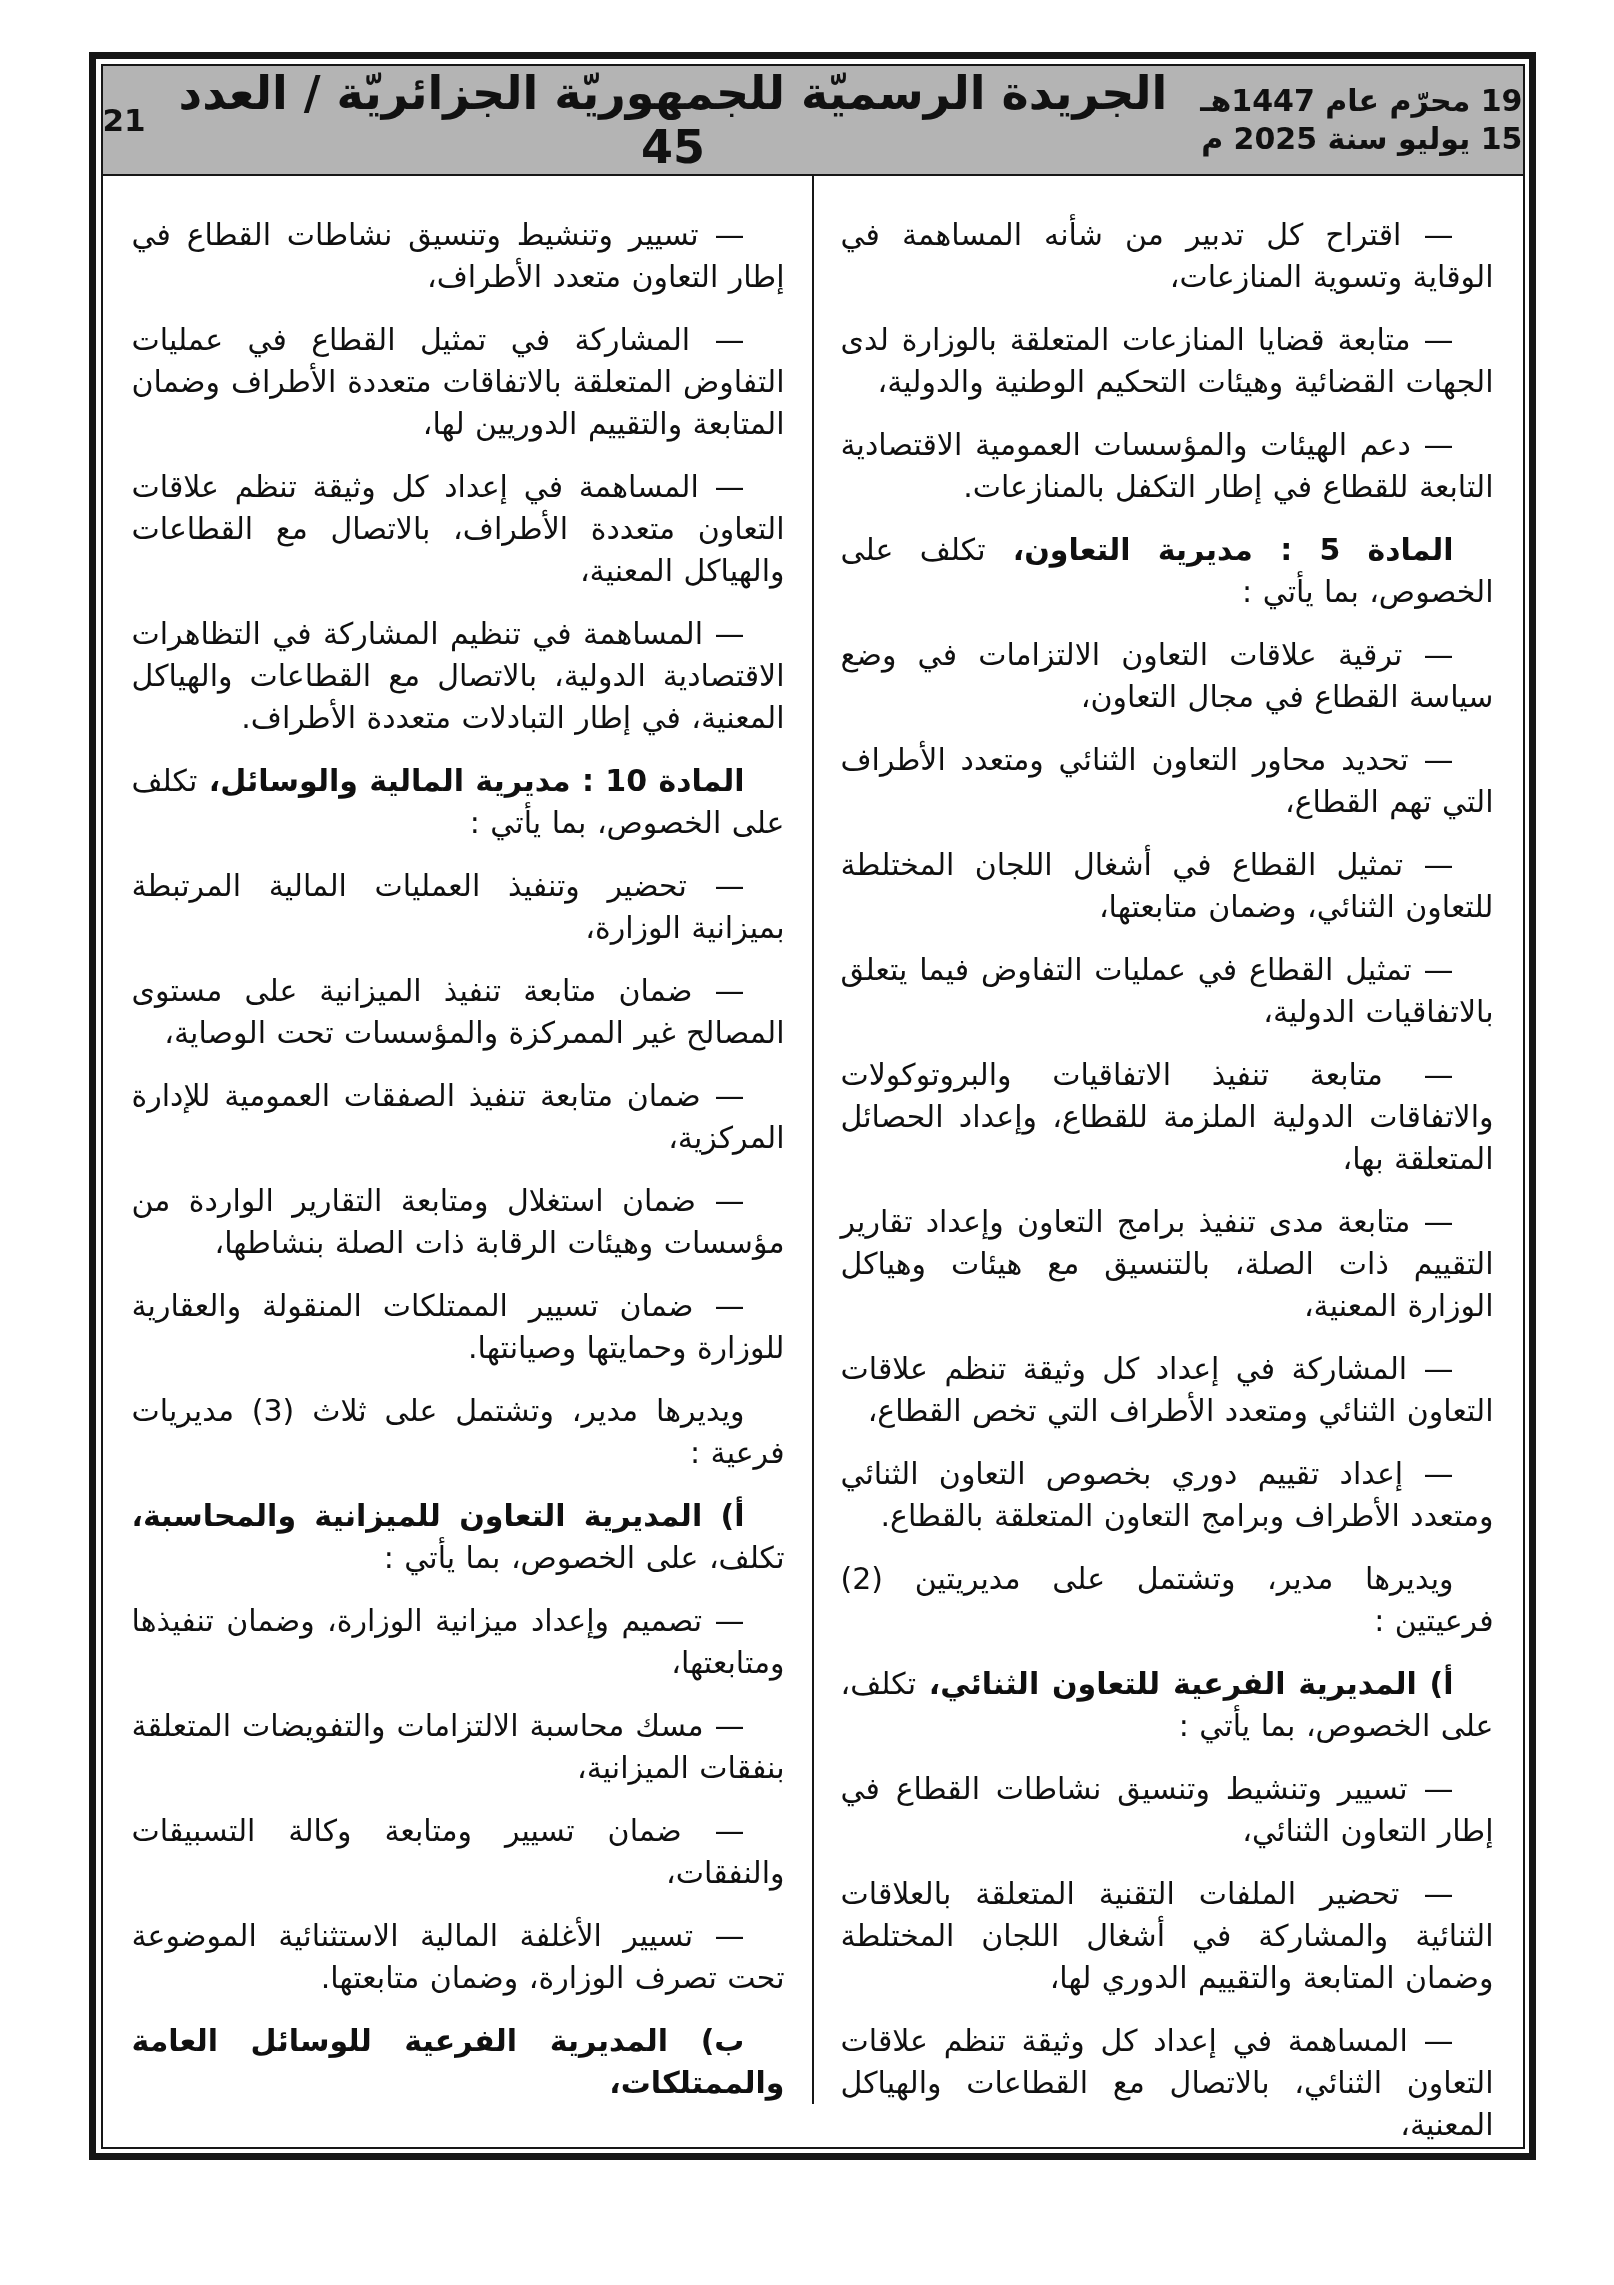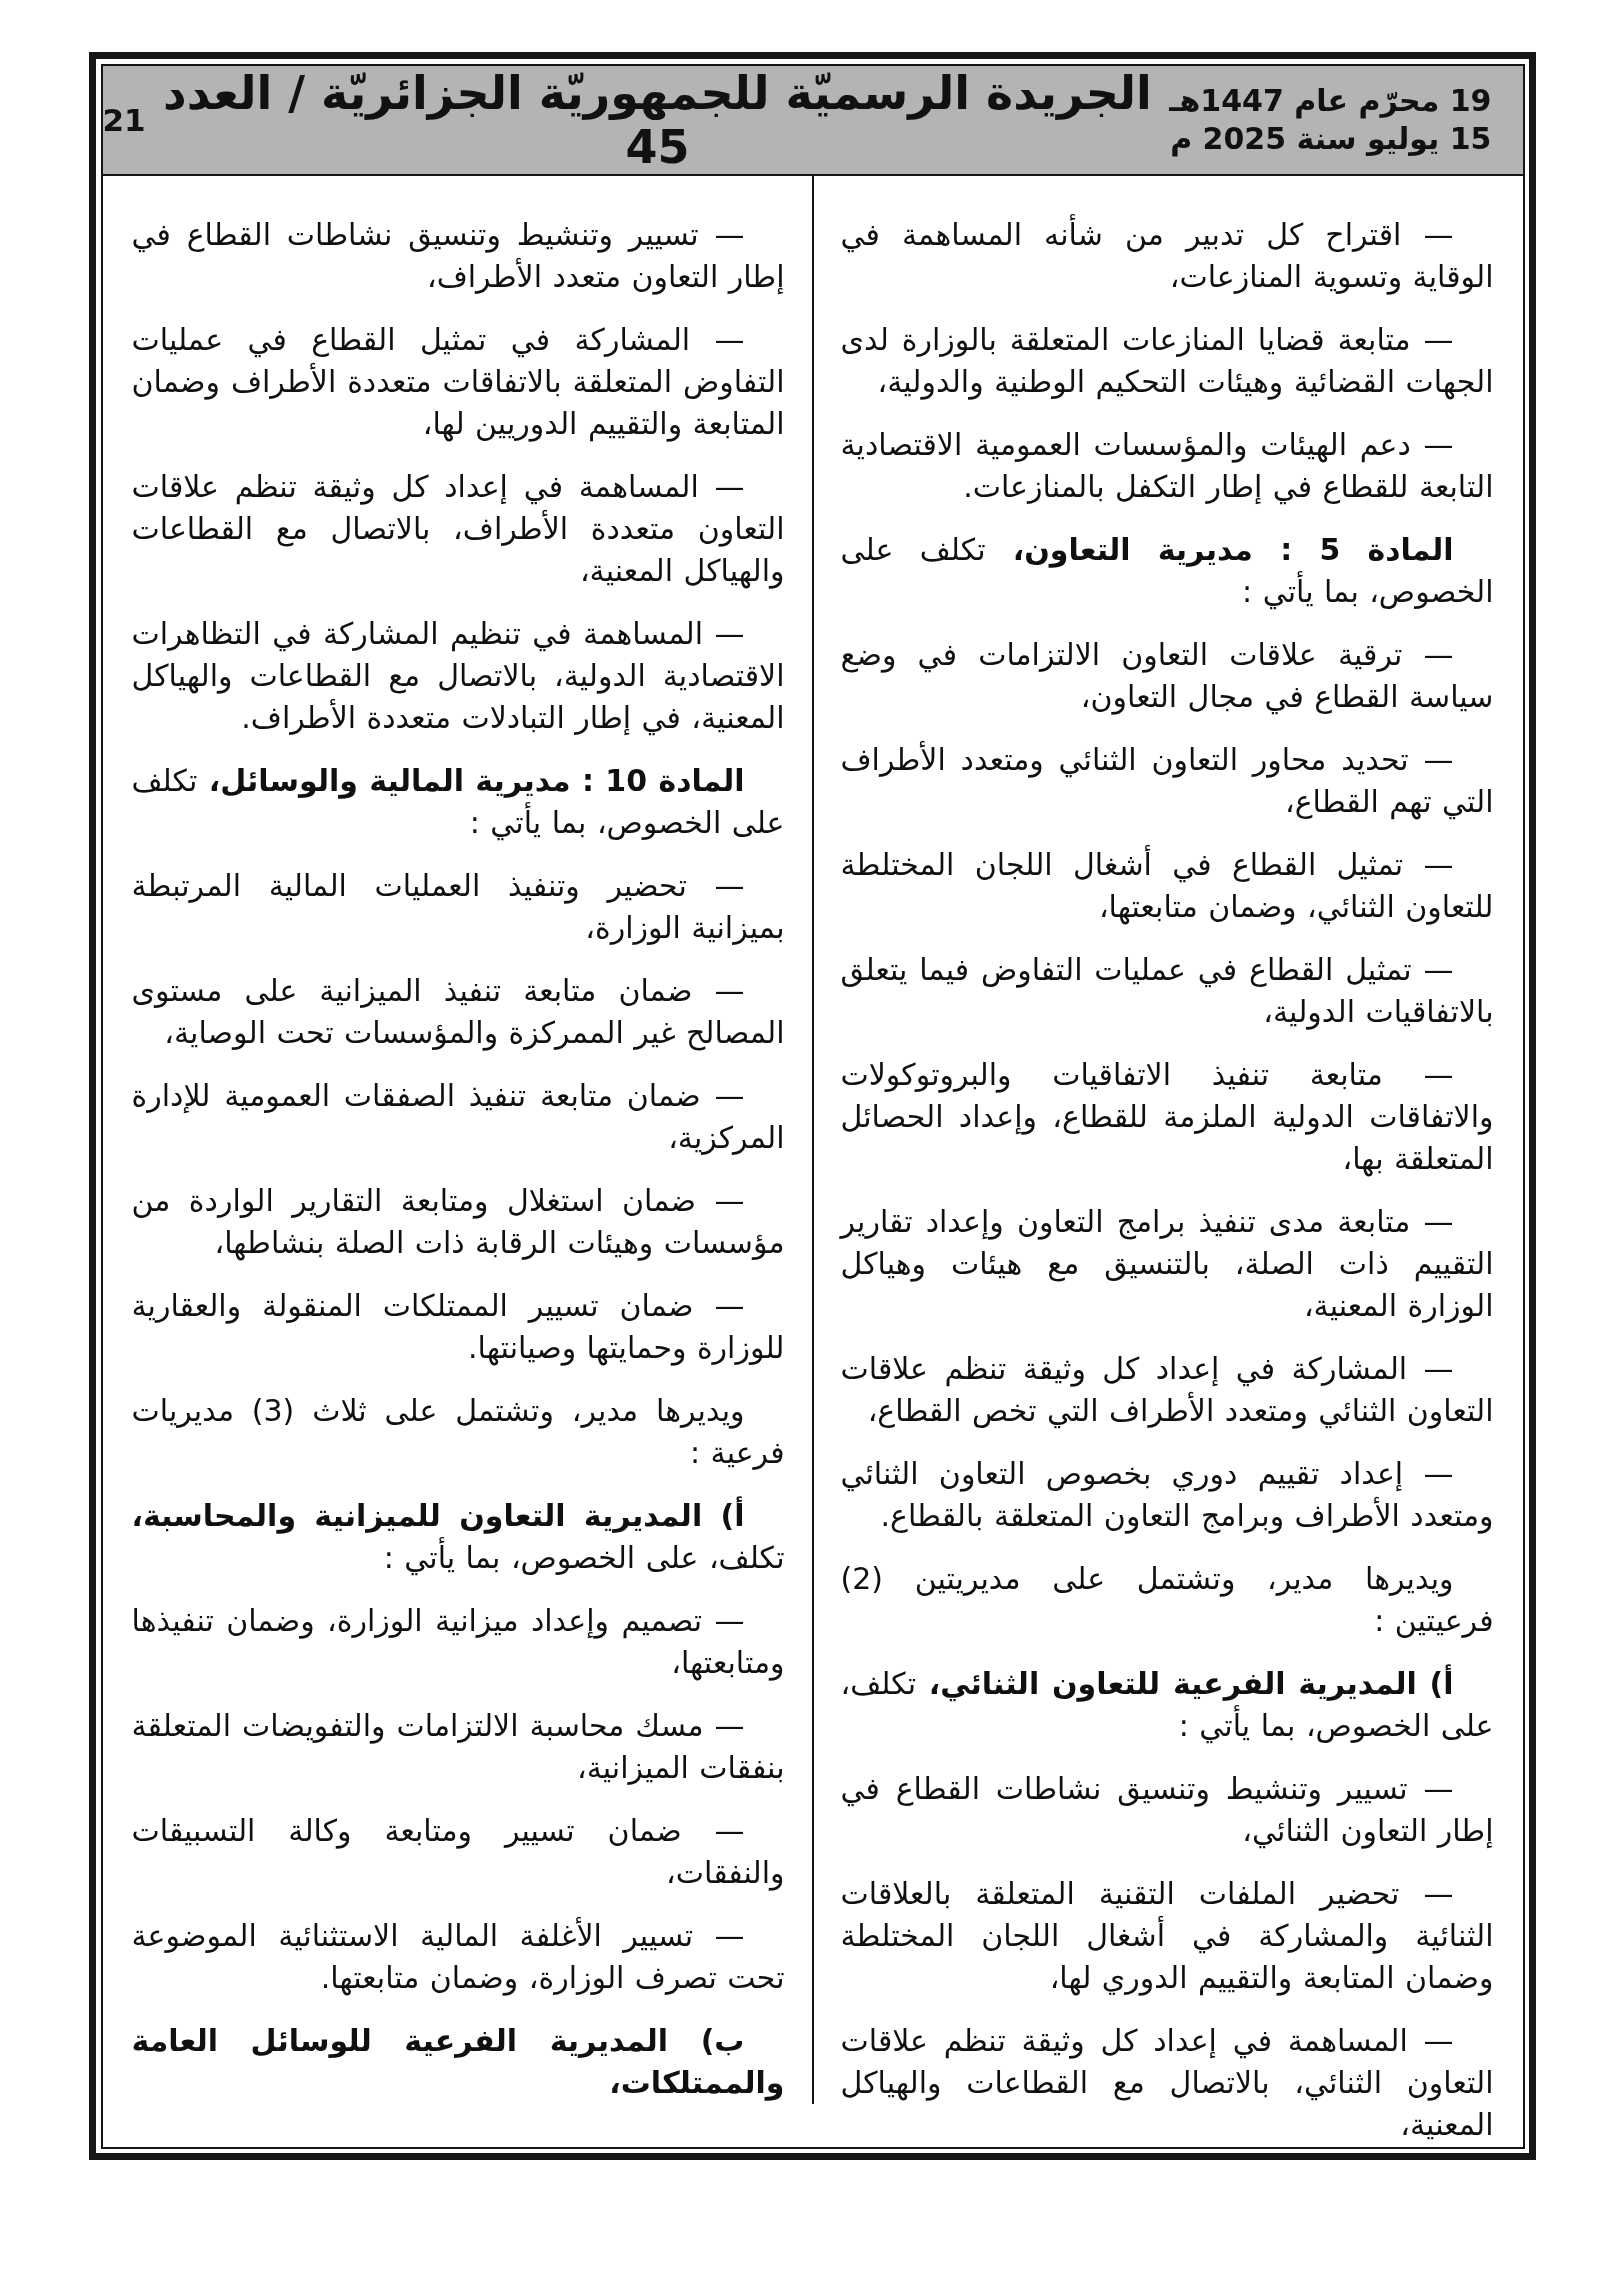--- a/index.html
+++ b/index.html
@@ -15,21 +15,21 @@
   .frame-inner{
     box-sizing:border-box;border:2.7px solid #161616;height:100%;
     display:flex;flex-direction:column;background:#ffffff;
   }
   .masthead{
     flex:0 0 80px;background:#b4b4b4;border-bottom:2.7px solid #161616;
     display:flex;align-items:center;box-sizing:border-box;
   }
   .date-block{
     font-weight:bold;font-size:30px;line-height:38px;
-    padding-right:31px;white-space:nowrap;color:#111;text-align:right;
+    white-space:nowrap;color:#111;text-align:right;
   }
   .masthead-title{
     flex:1;text-align:center;font-weight:bold;font-size:46px;color:#111;
   }
   .page-number{
     font-weight:bold;font-size:31px;color:#111;
   }
   .content{
     flex:1;position:relative;box-sizing:border-box;
     padding:38px 29px 0;display:flex;justify-content:space-between;

